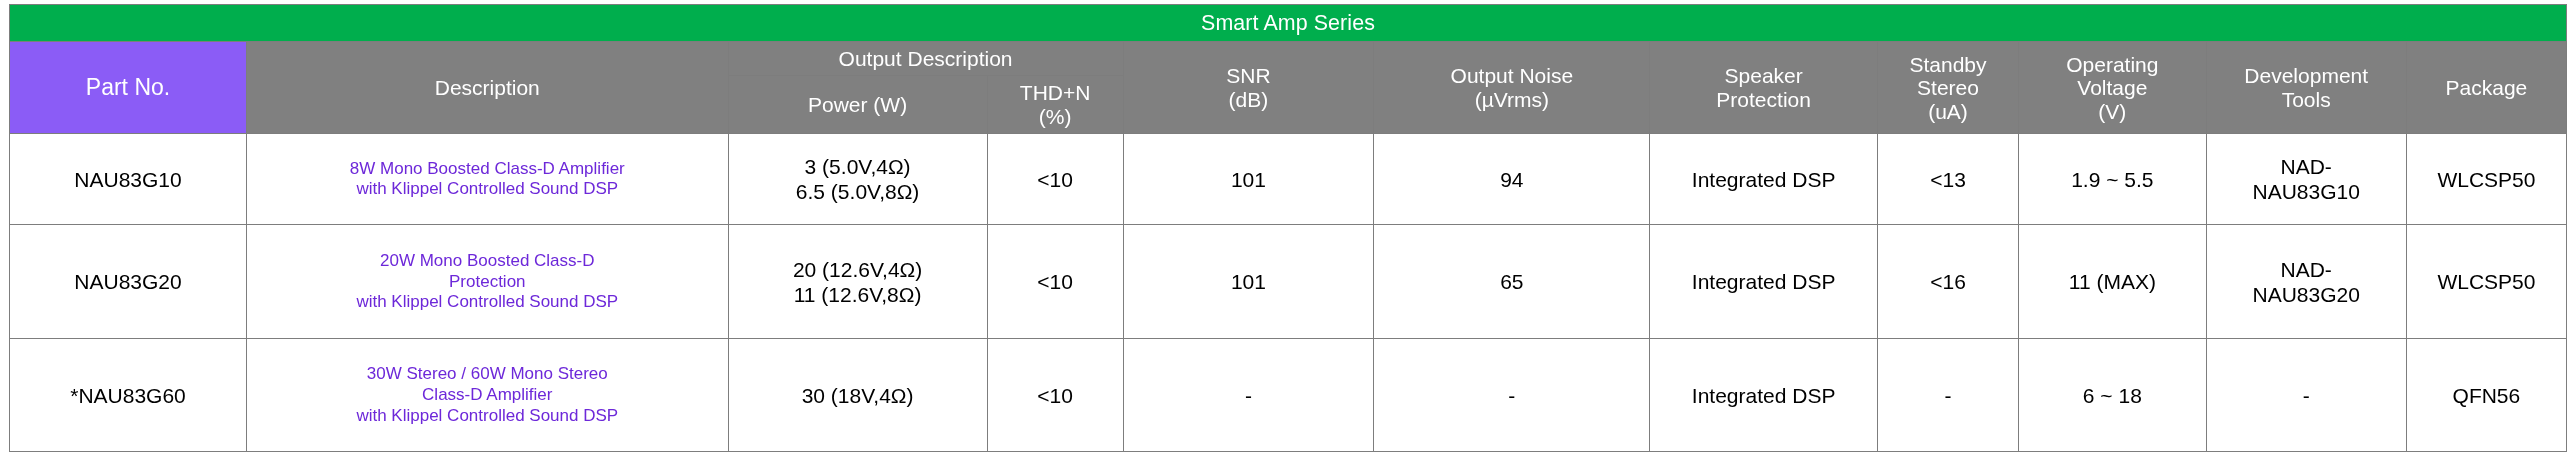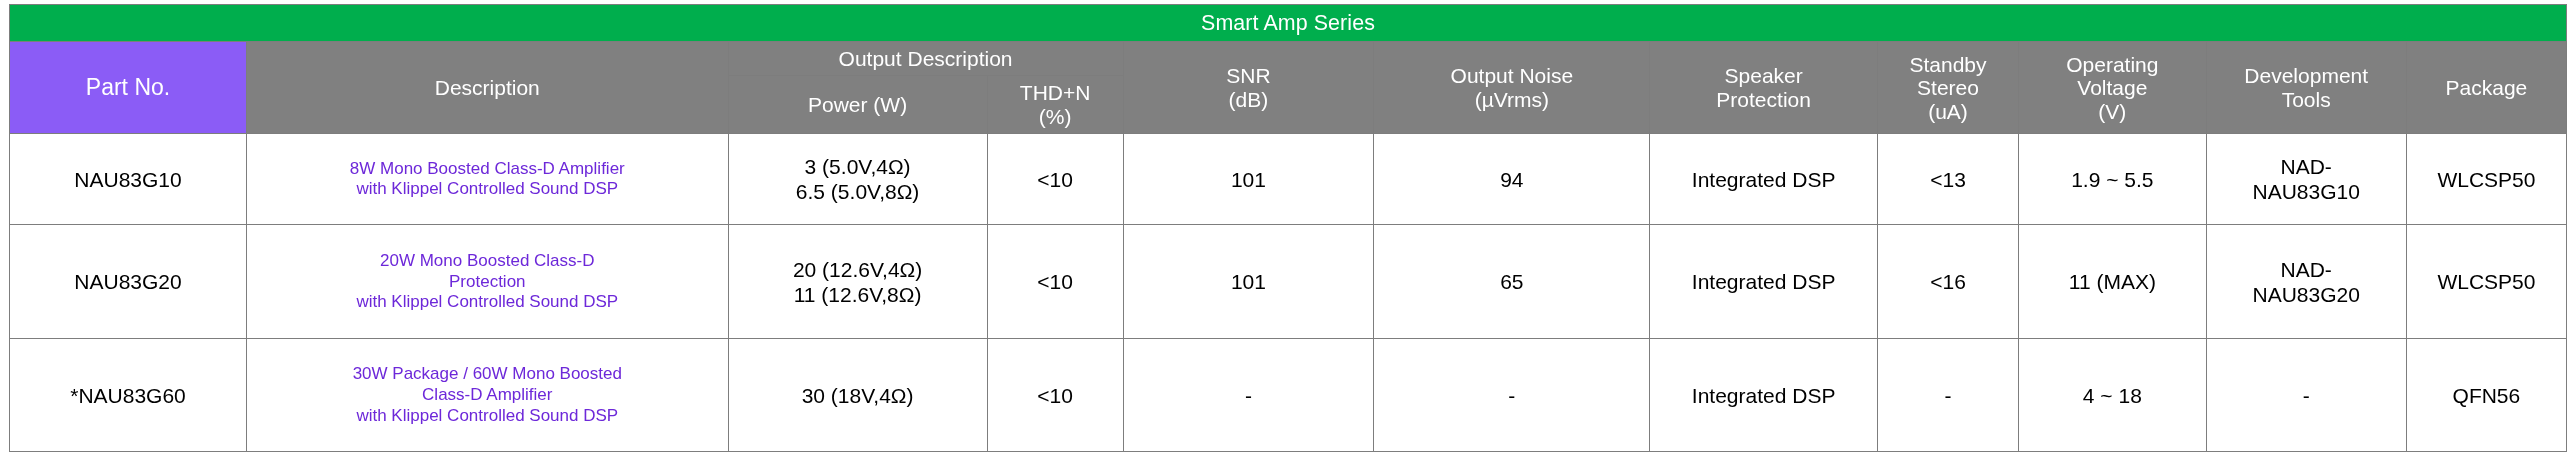--- a/index.html
+++ b/index.html
@@ -201,31 +201,31 @@
       <td class="cell">
         <span>NAD-</span><br>
         <span>NAU83G20</span>
       </td>
       <td class="cell nowrap">WLCSP50</td>
     </tr>
 
     <tr class="row-tall-3">
       <td class="cell nowrap">*NAU83G60</td>
       <td class="cell-desc">
-        <span>30W Package / 60W Mono Boosted</span><br>
+        <span>30W Stereo / 60W Mono Stereo</span><br>
         <span>Class-D Amplifier</span><br>
         <span>with Klippel Controlled Sound DSP</span>
       </td>
       <td class="cell nowrap">30 (18V,4Ω)</td>
       <td class="cell">&lt;10</td>
       <td class="cell">-</td>
       <td class="cell">-</td>
       <td class="cell nowrap">Integrated DSP</td>
       <td class="cell">-</td>
-      <td class="cell nowrap">4 ~ 18</td>
+      <td class="cell nowrap">6 ~ 18</td>
       <td class="cell">-</td>
       <td class="cell nowrap">QFN56</td>
     </tr>
 
   </tbody>
     </table>
 </div>
 
 
 </body></html>

